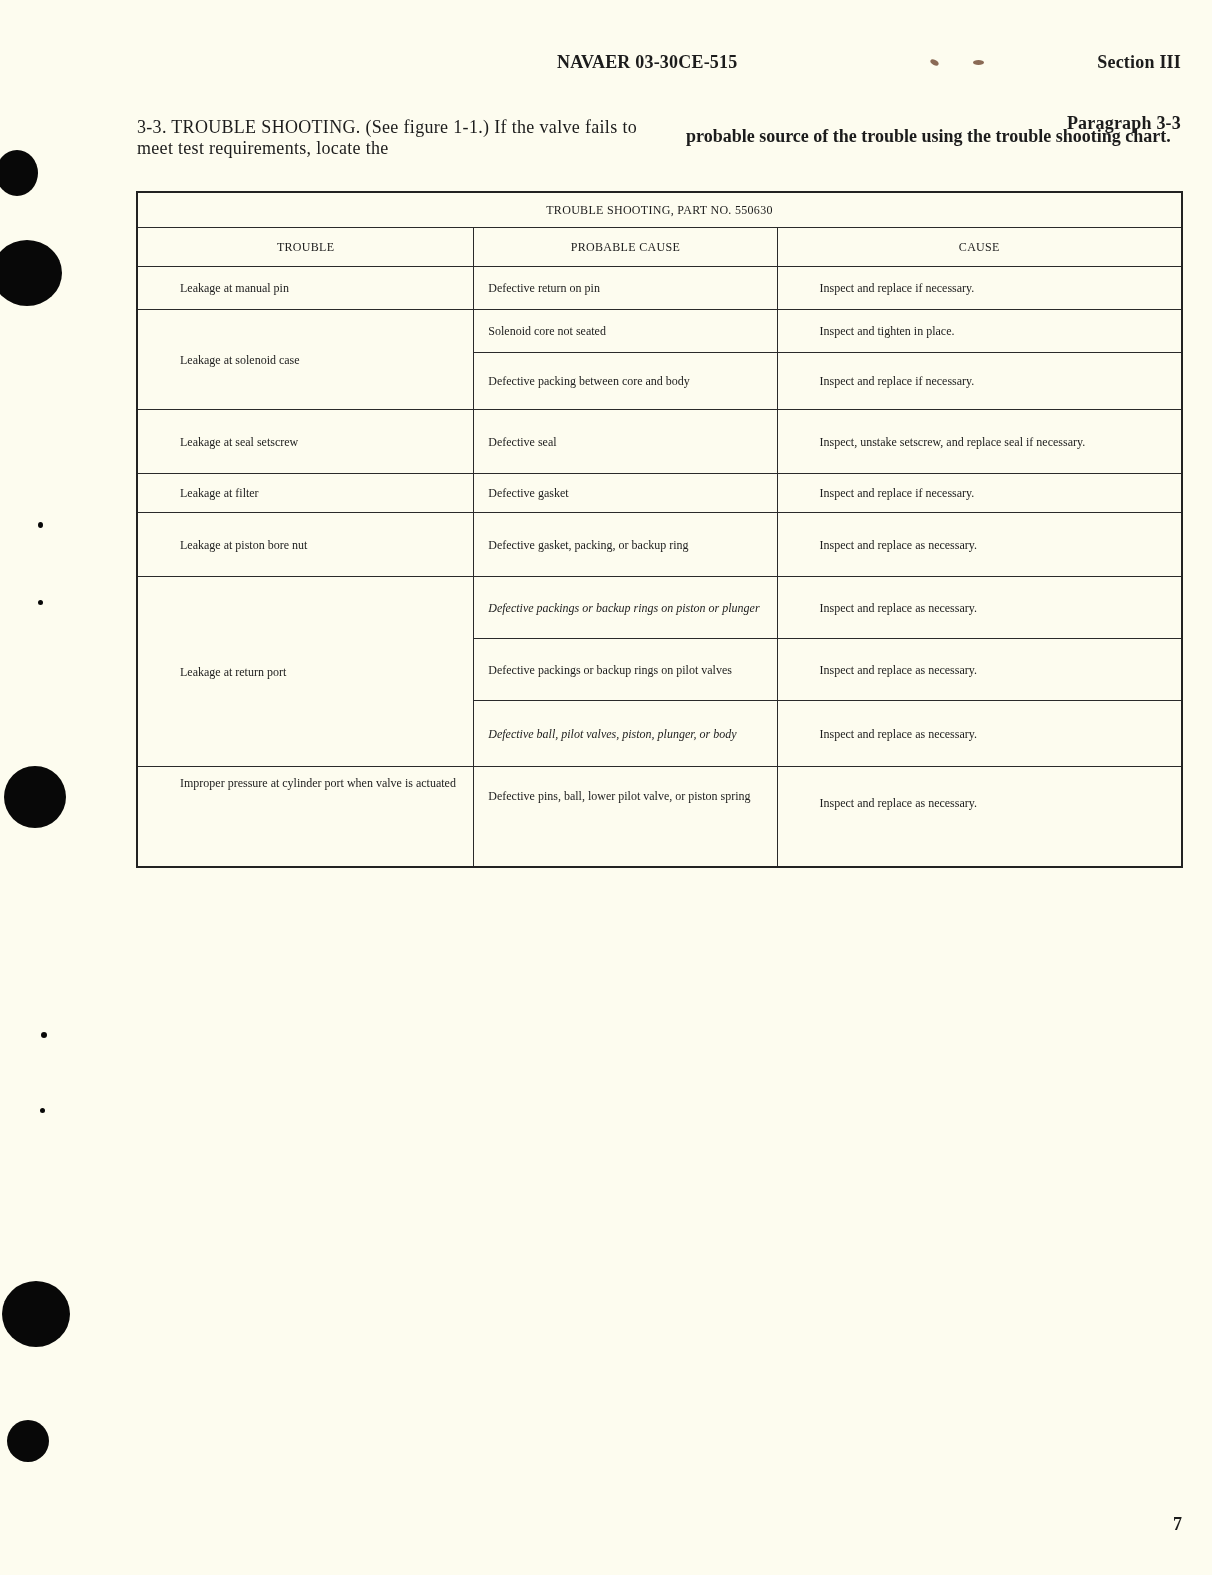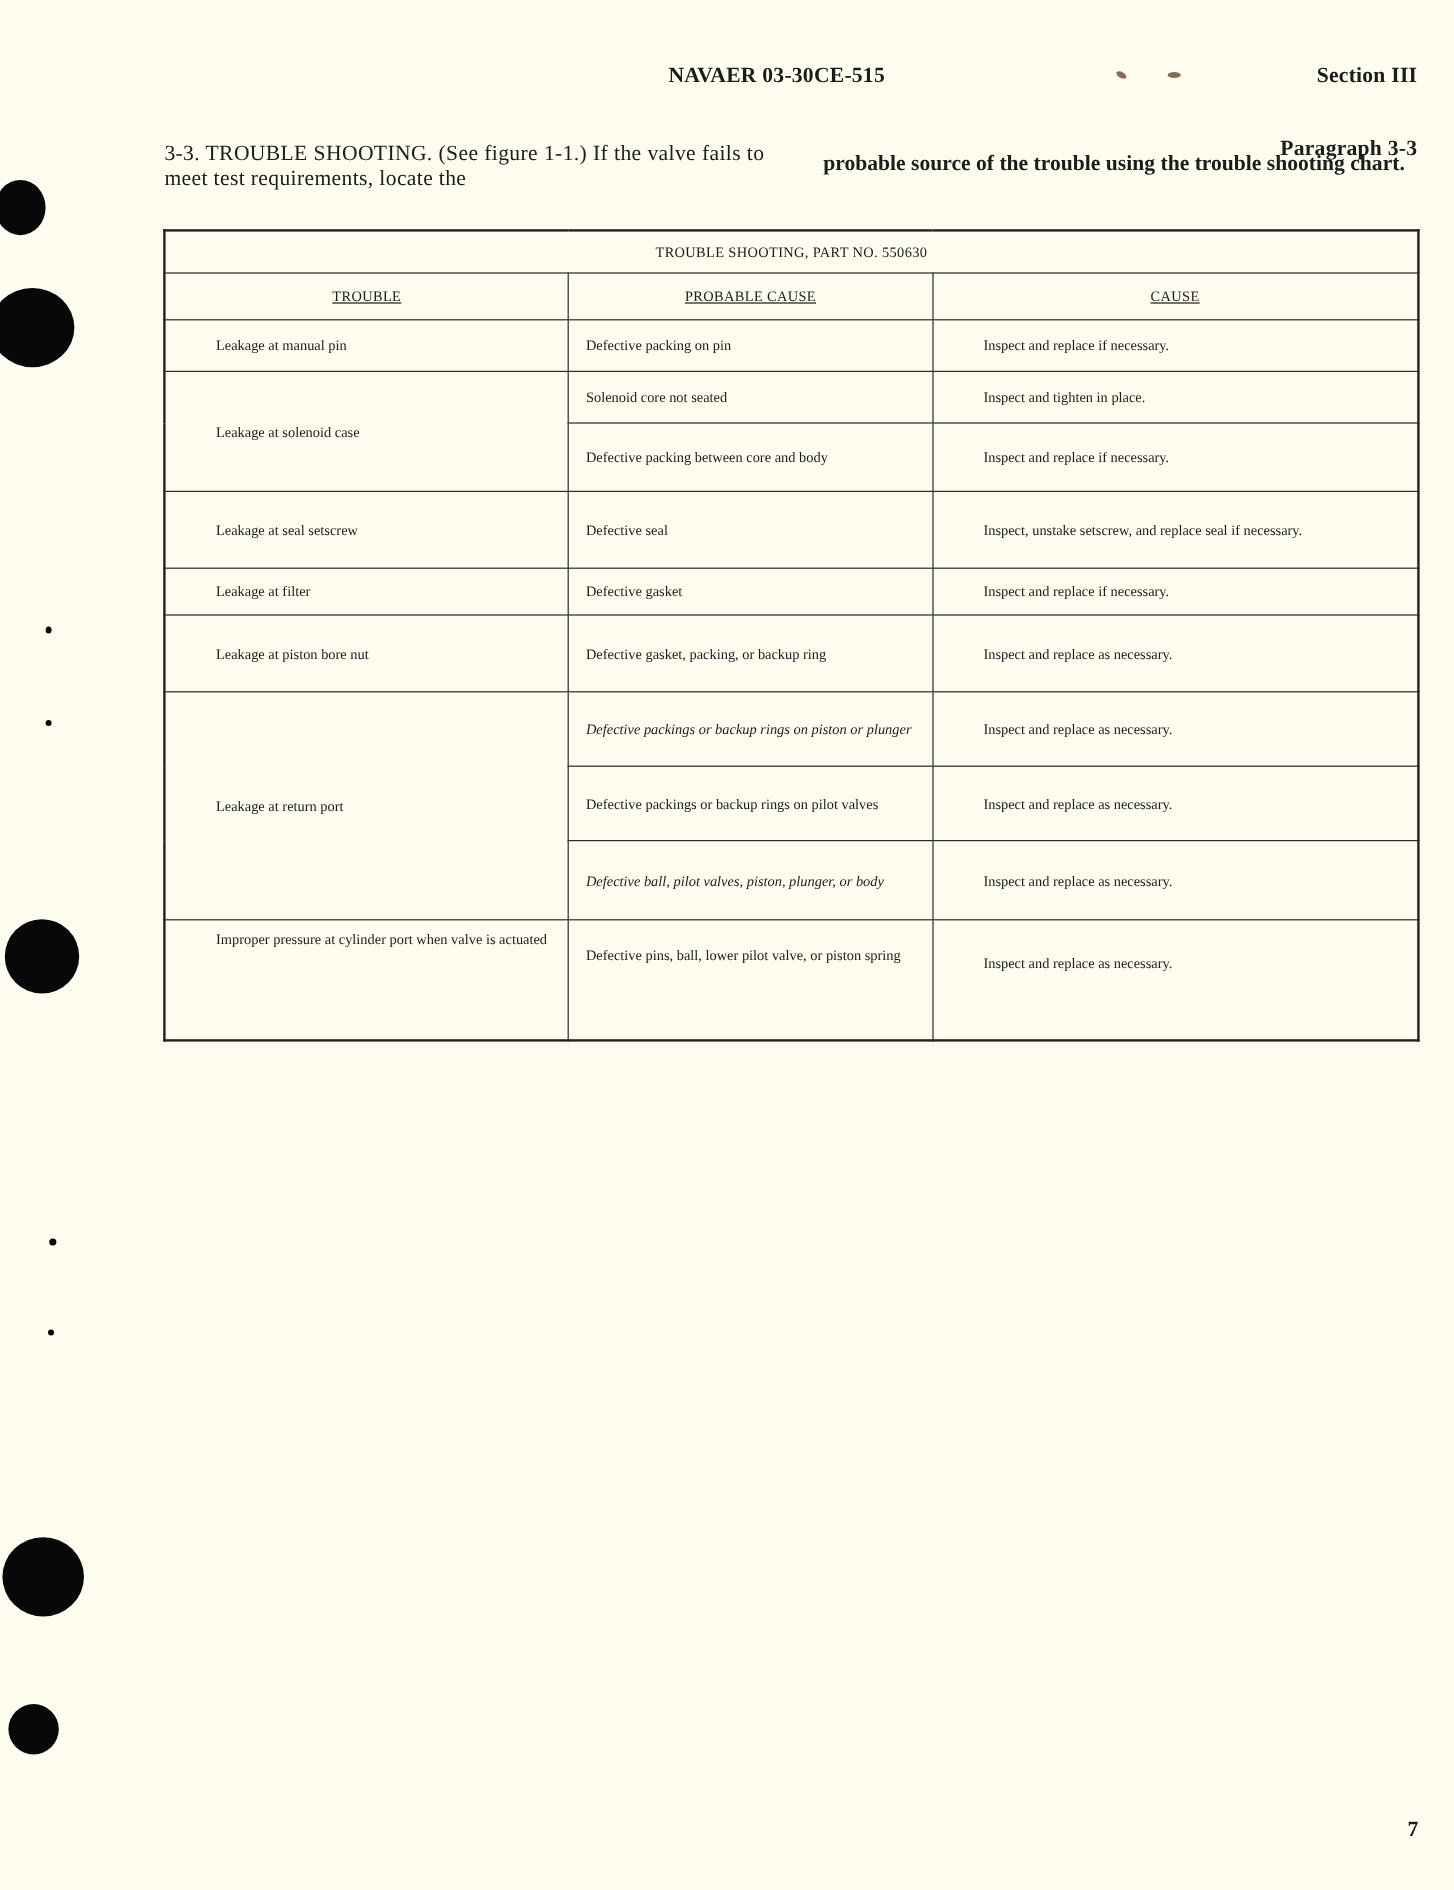--- a/index.html
+++ b/index.html
@@ -28,21 +28,21 @@
       border: 2px solid #222;
     }
     td, th {
       border: 1.6px solid #2a2a2a;
       padding: 0 14px;
       vertical-align: middle;
       font-weight: normal;
       line-height: 20px;
     }
     .title-row td { text-align: center; height: 34px; letter-spacing: 0.3px; }
-    .head-row th { text-align: center; height: 38px; letter-spacing: 0.3px; text-decoration: underline; }
+    .head-row th { text-align: center; height: 38px; letter-spacing: 0.3px; }
     .c1 { width: 297px; padding-left: 42px; }
     .c2 { width: 290px; }
     .c3 { width: 370px; padding-left: 42px; }
     .italic { font-style: italic; margin-top: 32px; }
     #page-number { left: 1173px; top: 1514px; font-size: 18px; font-weight: bold; }
   </style>
 </head>
 <body>
 
 <div class="abs hdr" id="doc-id">NAVAER 03-30CE-515</div>
@@ -70,21 +70,21 @@
       <tr class="title-row">
     <td colspan="3">TROUBLE SHOOTING,  PART NO.  550630</td>
   </tr>
   <tr class="head-row">
     <th class="c1" style="padding-left:14px;">TROUBLE</th>
     <th class="c2">PROBABLE CAUSE</th>
     <th class="c3" style="padding-left:14px;">CAUSE</th>
   </tr>
   <tr style="height:43px;">
     <td class="c1">Leakage at manual pin</td>
-    <td class="c2">Defective packing on pin</td>
+    <td class="c2">Defective return on pin</td>
     <td class="c3">Inspect and replace if necessary.</td>
   </tr>
   <tr style="height:43px;">
     <td class="c1" rowspan="2">Leakage at solenoid case</td>
     <td class="c2">Solenoid core not seated</td>
     <td class="c3">Inspect and tighten in place.</td>
   </tr>
   <tr style="height:57px;">
     <td class="c2">Defective packing between core and body</td>
     <td class="c3">Inspect and replace if necessary.</td>

